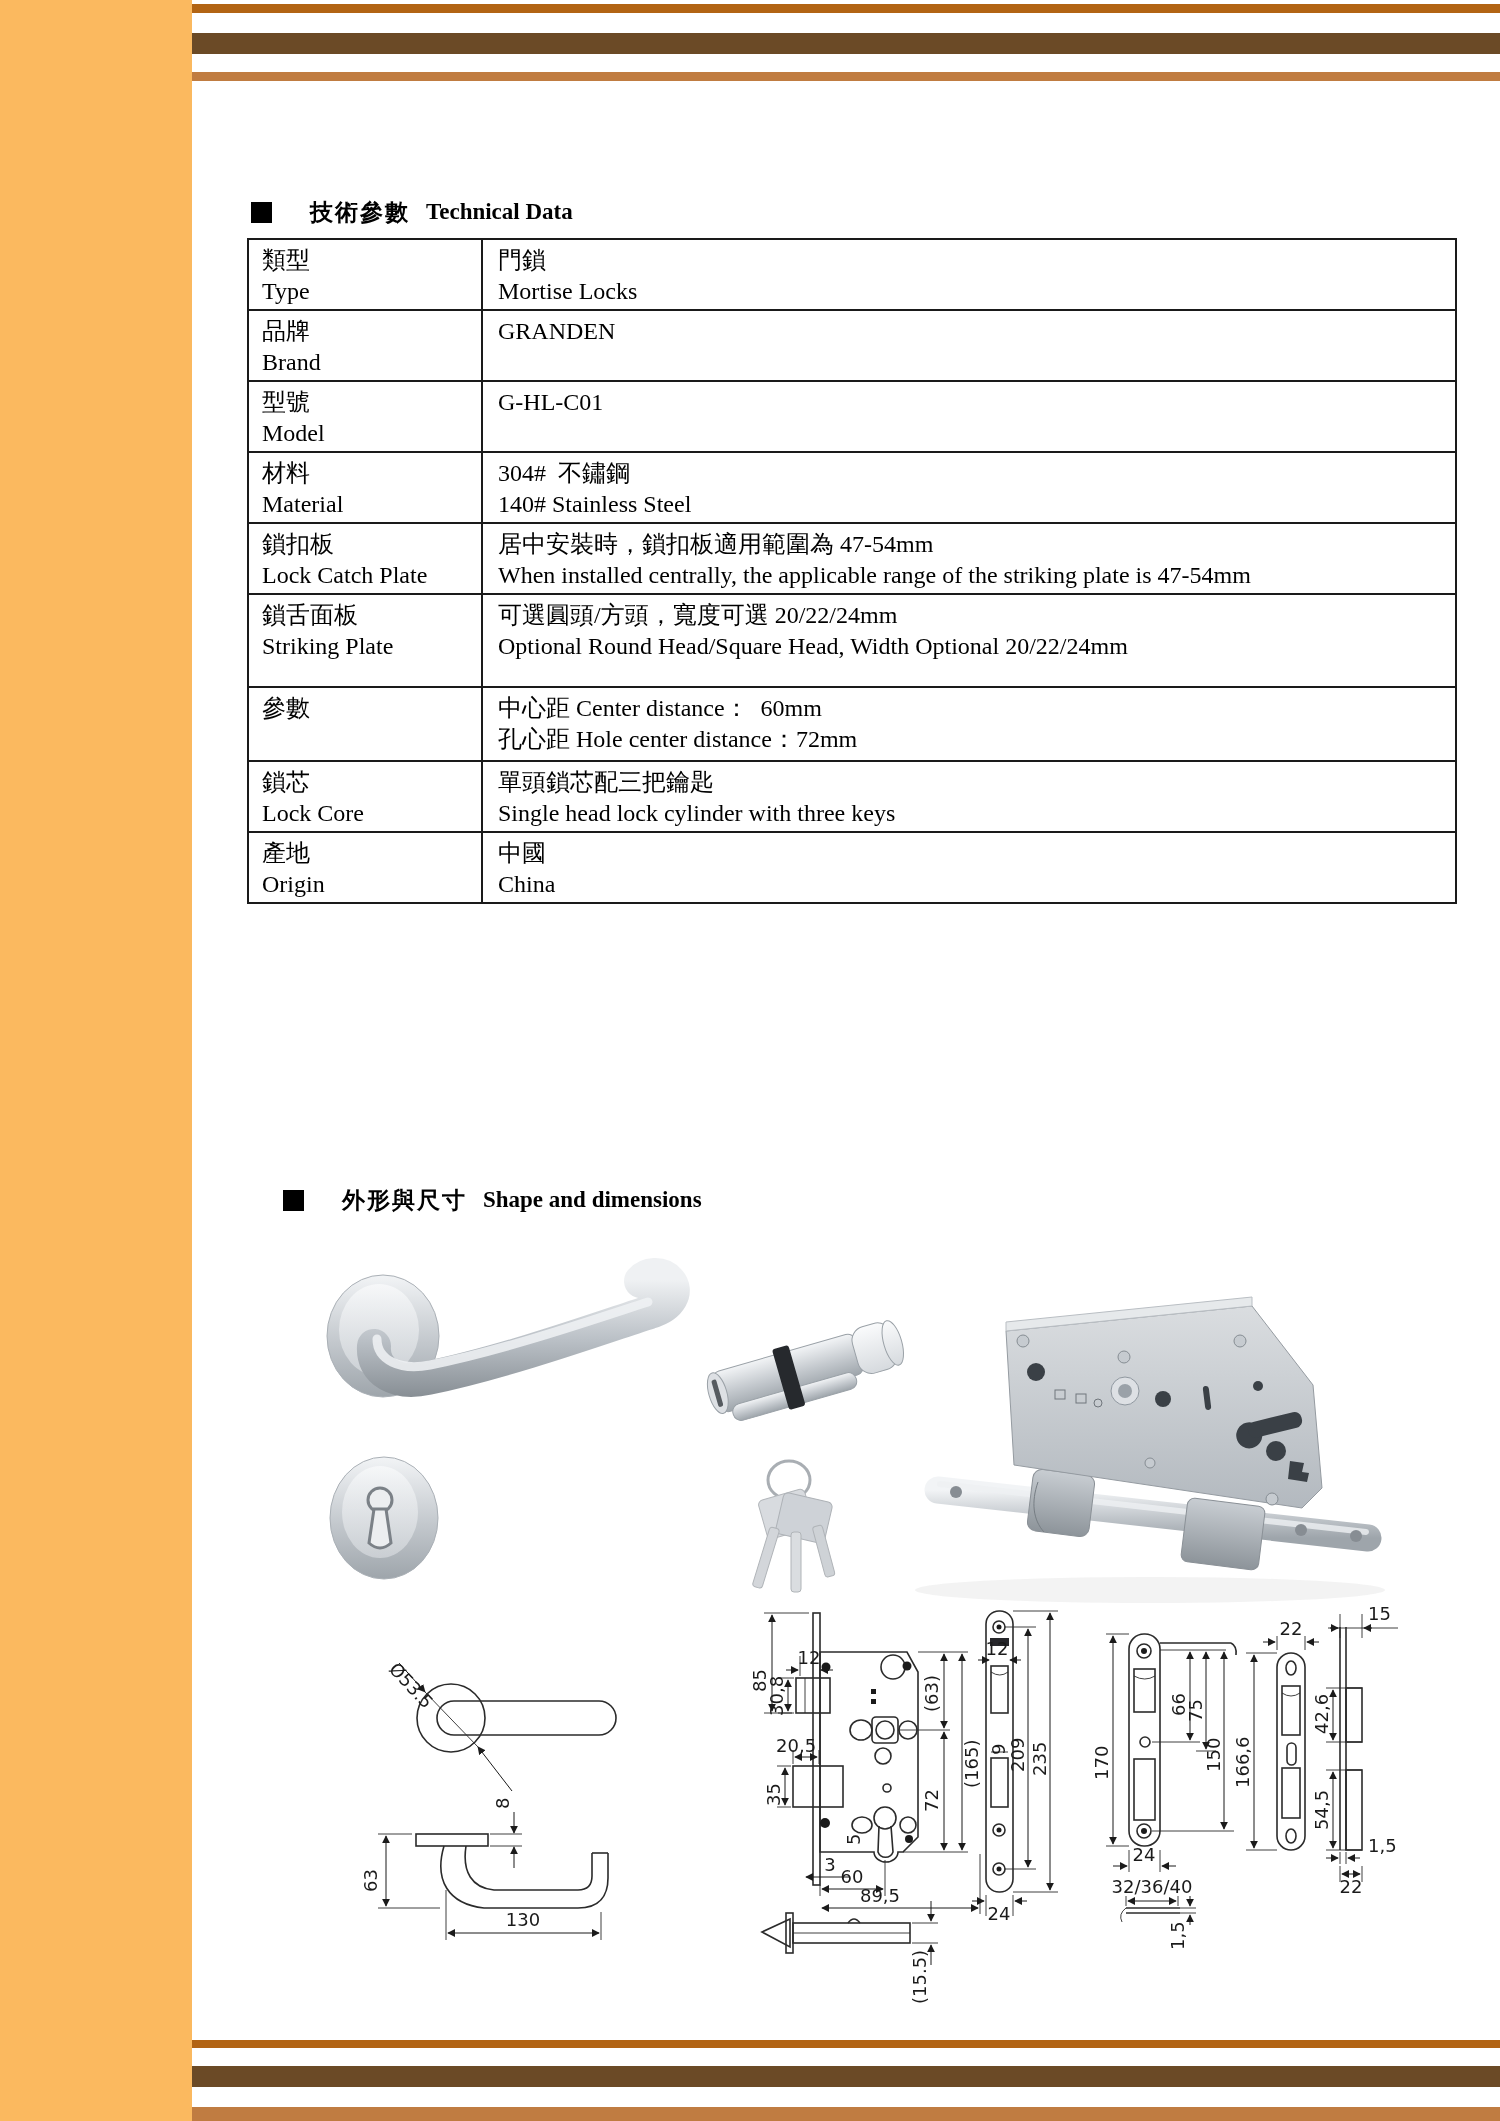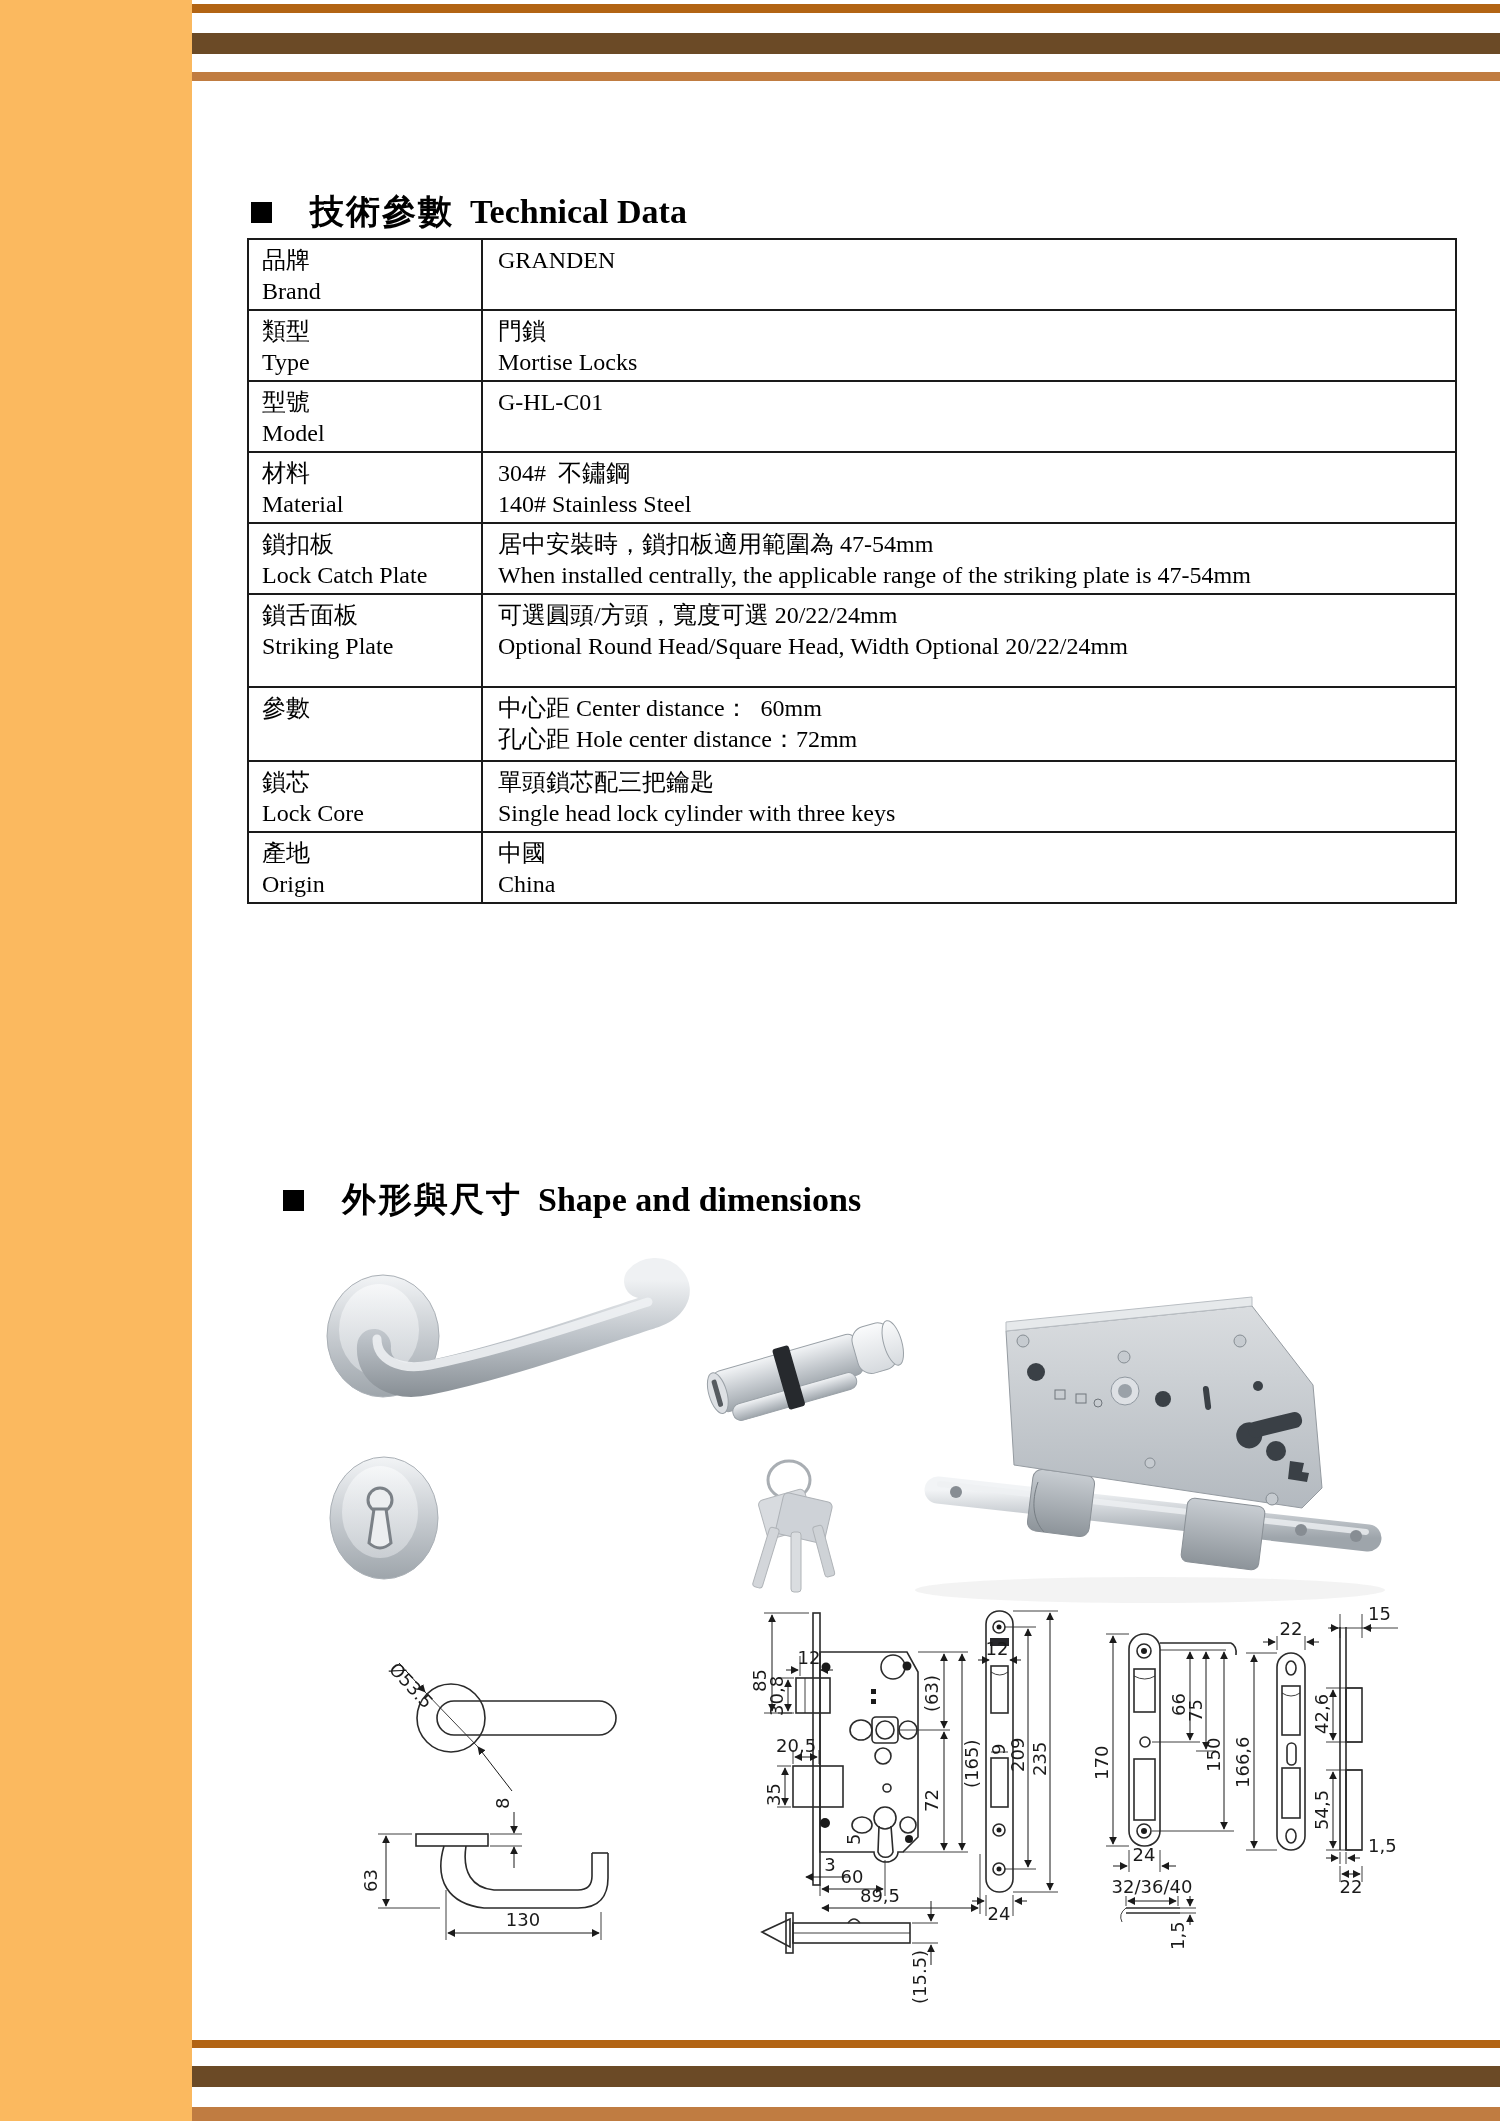--- a/index.html
+++ b/index.html
@@ -9,21 +9,21 @@
     overflow:hidden;
   }
   .band{position:absolute;left:0;top:0;width:192px;height:2121px;background:#FBB95F;}
   .stripe{position:absolute;left:192px;right:0;}
   .st1{top:4px;height:9px;background:#B26414;}
   .st2{top:33px;height:21px;background:#6B4A26;}
   .st3{top:72px;height:9px;background:#C07C41;}
   .sb1{top:2040px;height:8px;background:#B26414;}
   .sb2{top:2066px;height:21px;background:#6B4A26;}
   .sb3{top:2107px;height:14px;background:#C07C41;}
-  .sec{position:absolute;display:flex;align-items:center;height:34px;font-weight:bold;font-size:34px;}
+  .sec{position:absolute;display:flex;align-items:center;height:34px;font-weight:bold;font-size:23px;}
   .sec .sq{width:21px;height:21px;background:#000;margin-right:38px;flex:0 0 auto;}
   .sec .zh{margin-right:16px;letter-spacing:2px;}
   .sec1{left:251px;top:195px;}
   .sec2{left:251px;top:1183px;margin-left:32px;}
   table.spec{
     position:absolute;left:247px;top:238px;border-collapse:collapse;table-layout:fixed;
     width:1208px;font-size:24px;line-height:31px;
   }
   table.spec td{
     border:2px solid #1a1a1a;vertical-align:top;padding:5px 10px 2px 13px;
@@ -55,35 +55,35 @@
 </div>
 
 <table class="spec">
   <colgroup>
       <col style="width:234px">
       <col style="width:974px">
     </colgroup>
   <tbody>
   <tr style="height:69px">
     <td>
+          <div class="ln">類型</div>
+          <div class="ln">Type</div>
+        </td>
+    <td class="vcell">
+          <div class="ln">門鎖</div>
+          <div class="ln">Mortise Locks</div>
+        </td>
+  </tr>
+  <tr style="height:69px">
+    <td>
           <div class="ln">品牌</div>
           <div class="ln">Brand</div>
         </td>
     <td class="vcell">
           <div class="ln">GRANDEN</div>
-        </td>
-  </tr>
-  <tr style="height:69px">
-    <td>
-          <div class="ln">類型</div>
-          <div class="ln">Type</div>
-        </td>
-    <td class="vcell">
-          <div class="ln">門鎖</div>
-          <div class="ln">Mortise Locks</div>
         </td>
   </tr>
   <tr style="height:68px">
     <td>
           <div class="ln">型號</div>
           <div class="ln">Model</div>
         </td>
     <td class="vcell">
           <div class="ln">G-HL-C01</div>
         </td>

